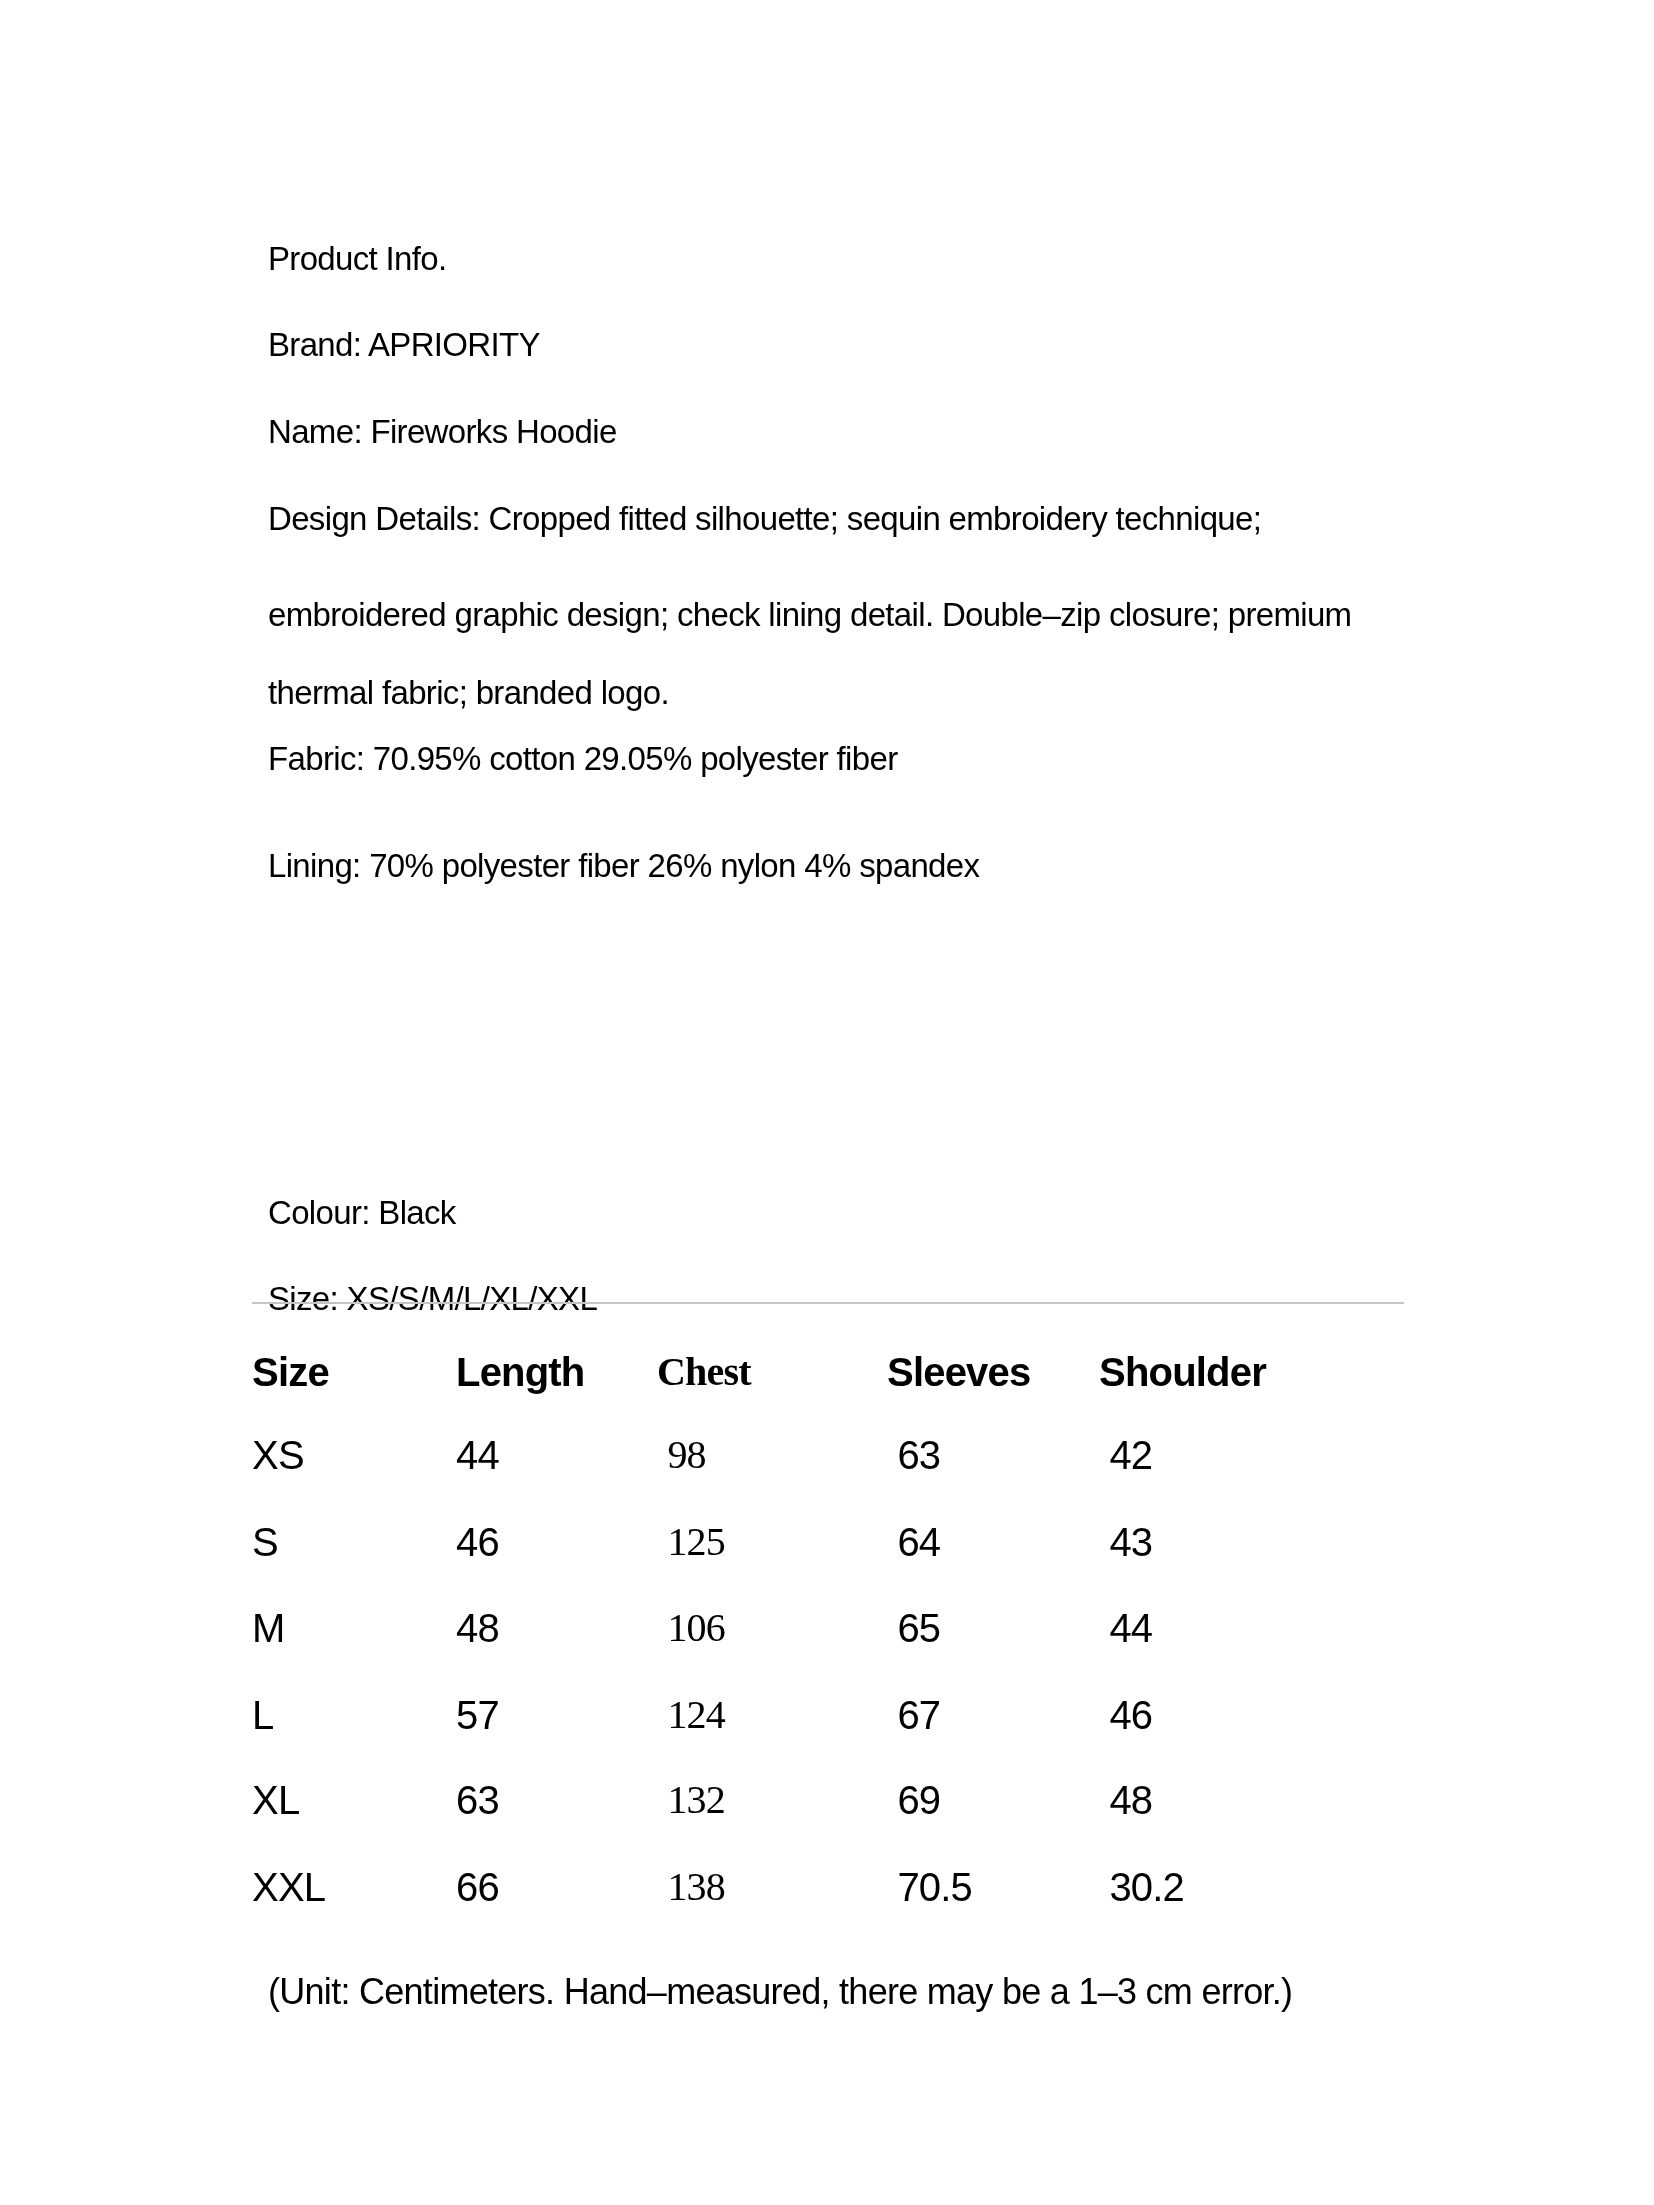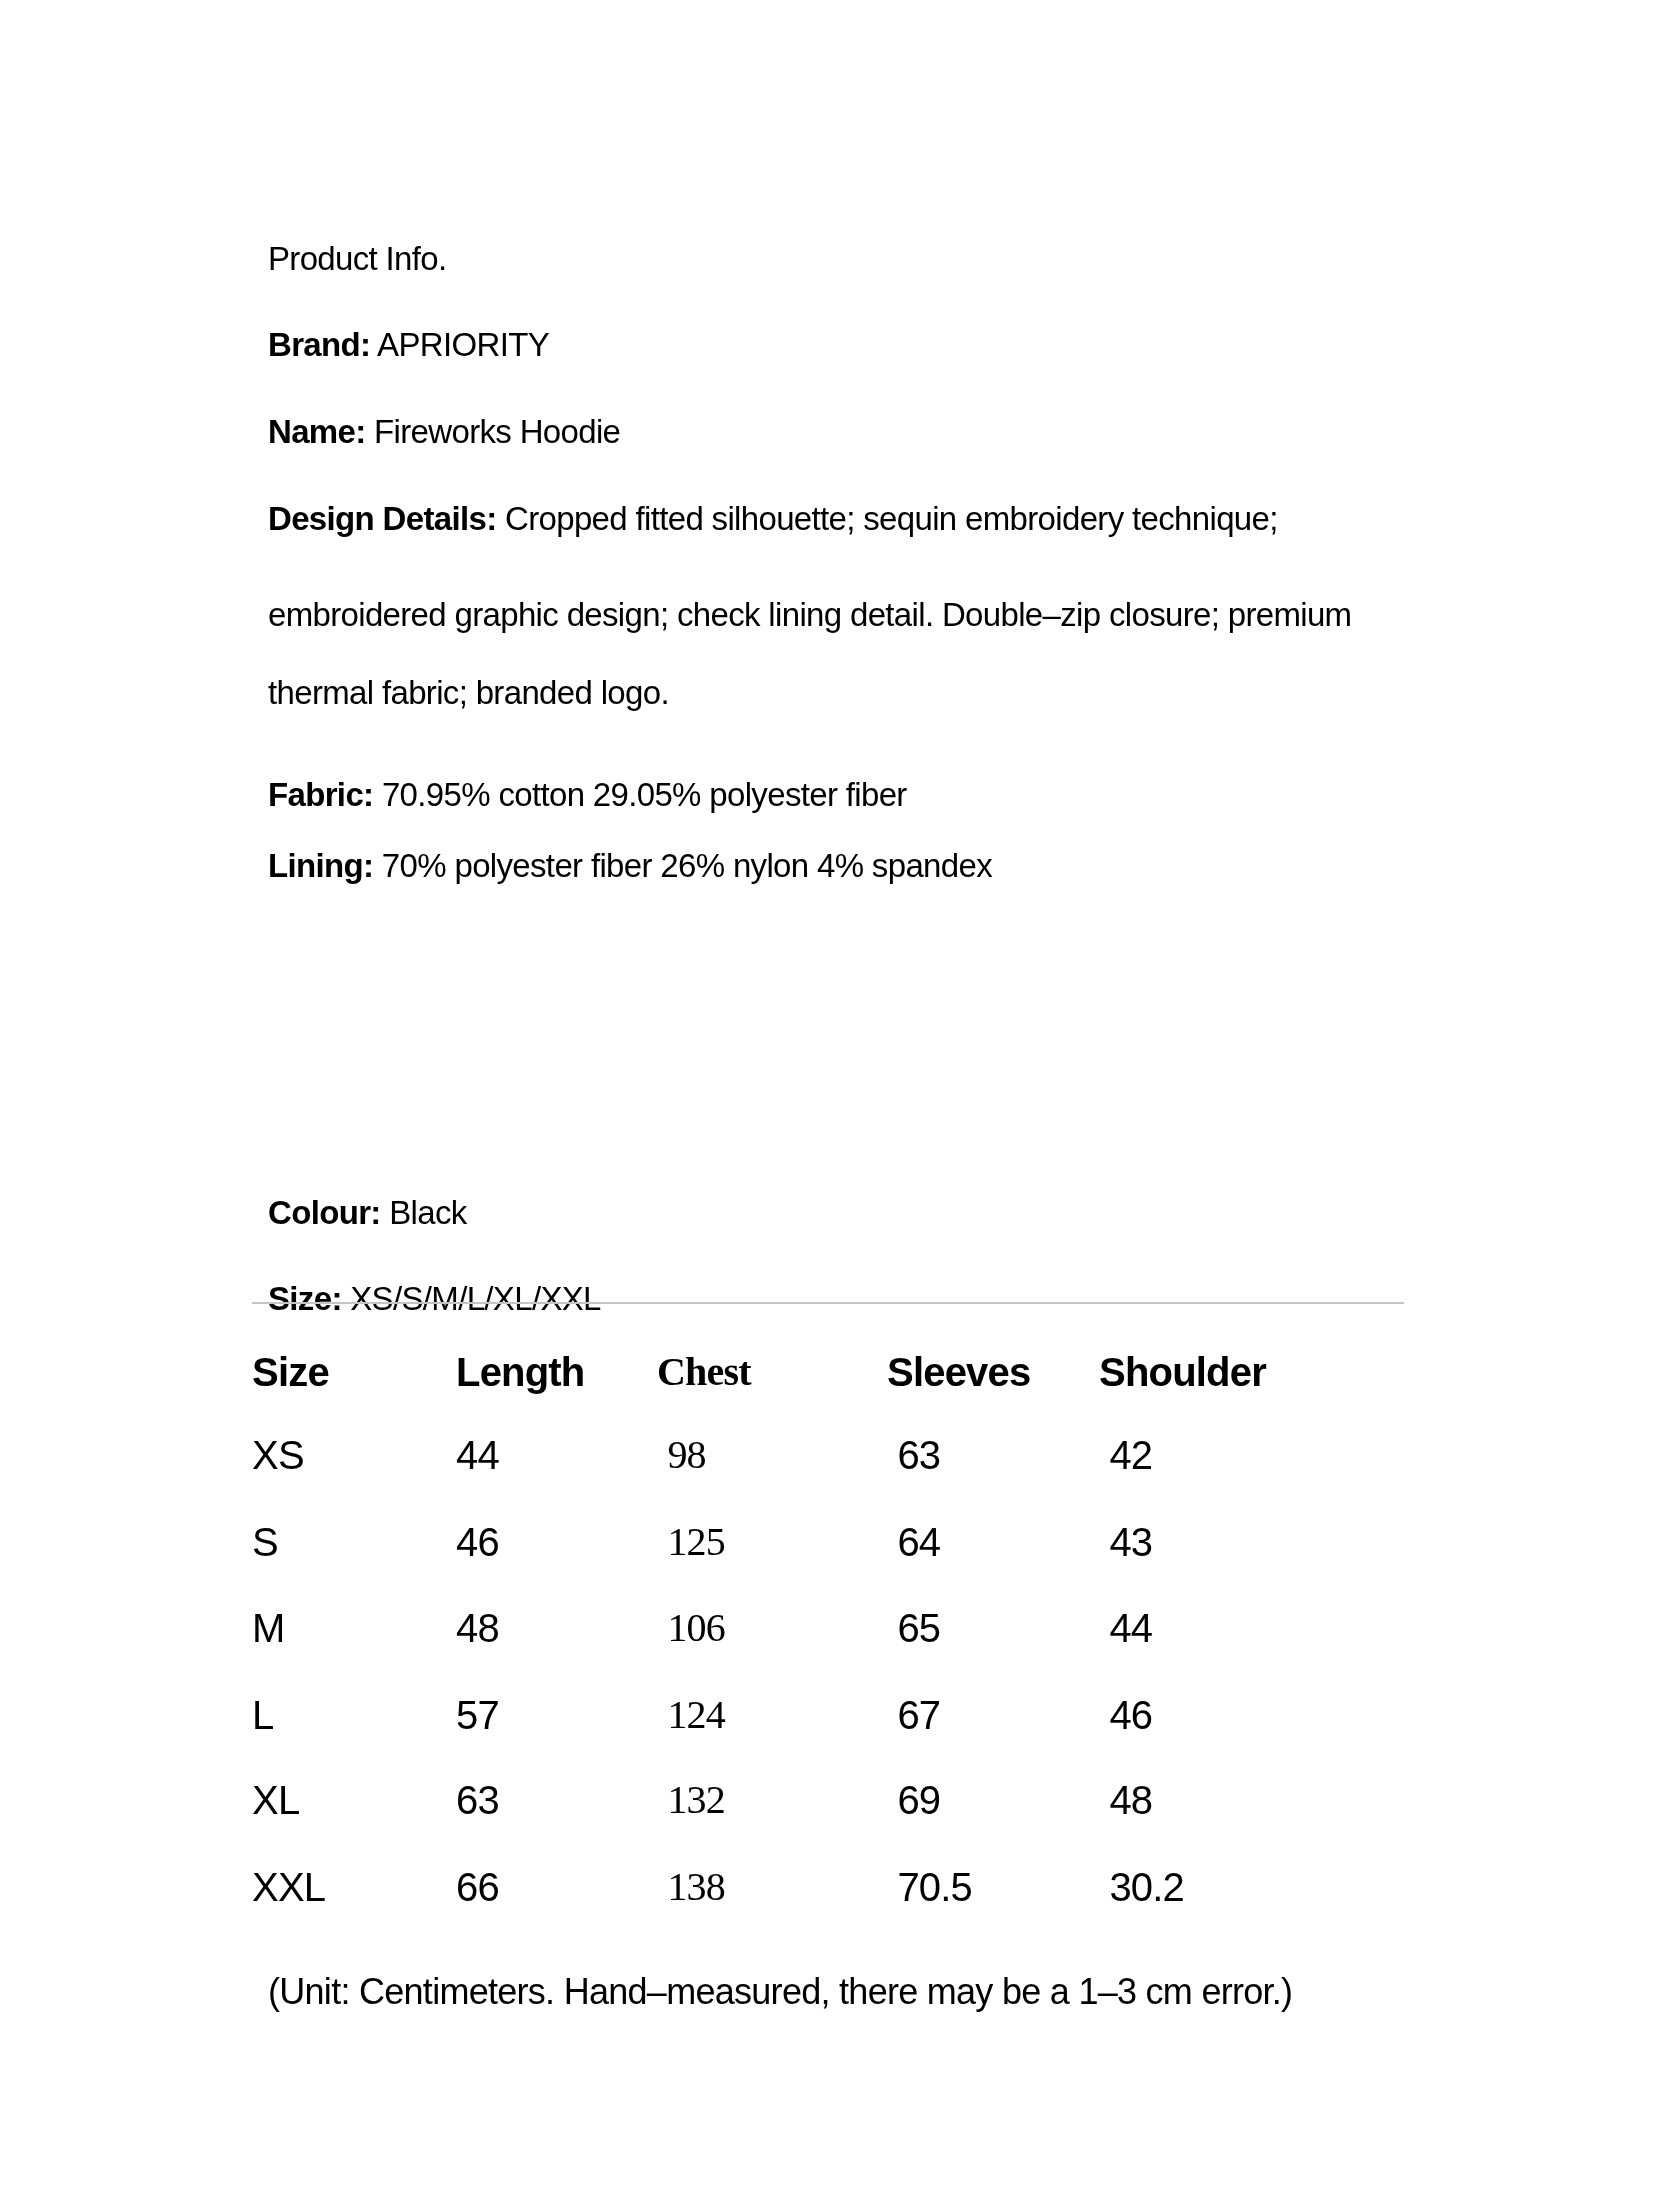--- a/index.html
+++ b/index.html
@@ -19,21 +19,21 @@
     position: absolute;
     left: 252px;
     margin: 16px;
     font-size: 33px;
     line-height: 42px;
     font-weight: 400;
     letter-spacing: -0.02em;
     white-space: nowrap;
   }
   .lbl {
-    font-weight: 700;
+    font-weight: 400;
   }
   .divider {
     position: absolute;
     left: 252px;
     top: 1302px;
     width: 1152px;
     height: 2.1px;
     background: #c4c4c4;
   }
   .trow {
@@ -71,21 +71,21 @@
   <p class="line" style="top:308px"><span class="lbl">Brand:</span> <span>APRIORITY</span></p>
 
   <p class="line" style="top:395px"><span class="lbl">Name:</span> <span>Fireworks Hoodie</span></p>
 
   <p class="line" style="top:482px"><span class="lbl">Design Details:</span> <span>Cropped fitted silhouette; sequin embroidery technique;</span></p>
 
   <p class="line" style="top:578px">embroidered graphic design; check lining detail. Double–zip closure; premium</p>
 
   <p class="line" style="top:656px">thermal fabric; branded logo.</p>
 
-  <p class="line" style="top:758px"><span class="lbl">Fabric:</span> <span>70.95% cotton 29.05% polyester fiber</span></p>
+  <p class="line" style="top:722px"><span class="lbl">Fabric:</span> <span>70.95% cotton 29.05% polyester fiber</span></p>
 
   <p class="line" style="top:829px"><span class="lbl">Lining:</span> <span>70% polyester fiber 26% nylon 4% spandex</span></p>
 
   <p class="line" style="top:1176px"><span class="lbl">Colour:</span> <span>Black</span></p>
 
   <p class="line" style="top:1262px"><span class="lbl">Size:</span> <span>XS/S/M/L/XL/XXL</span></p>
 
   <div class="divider"></div>
 
   <div>

